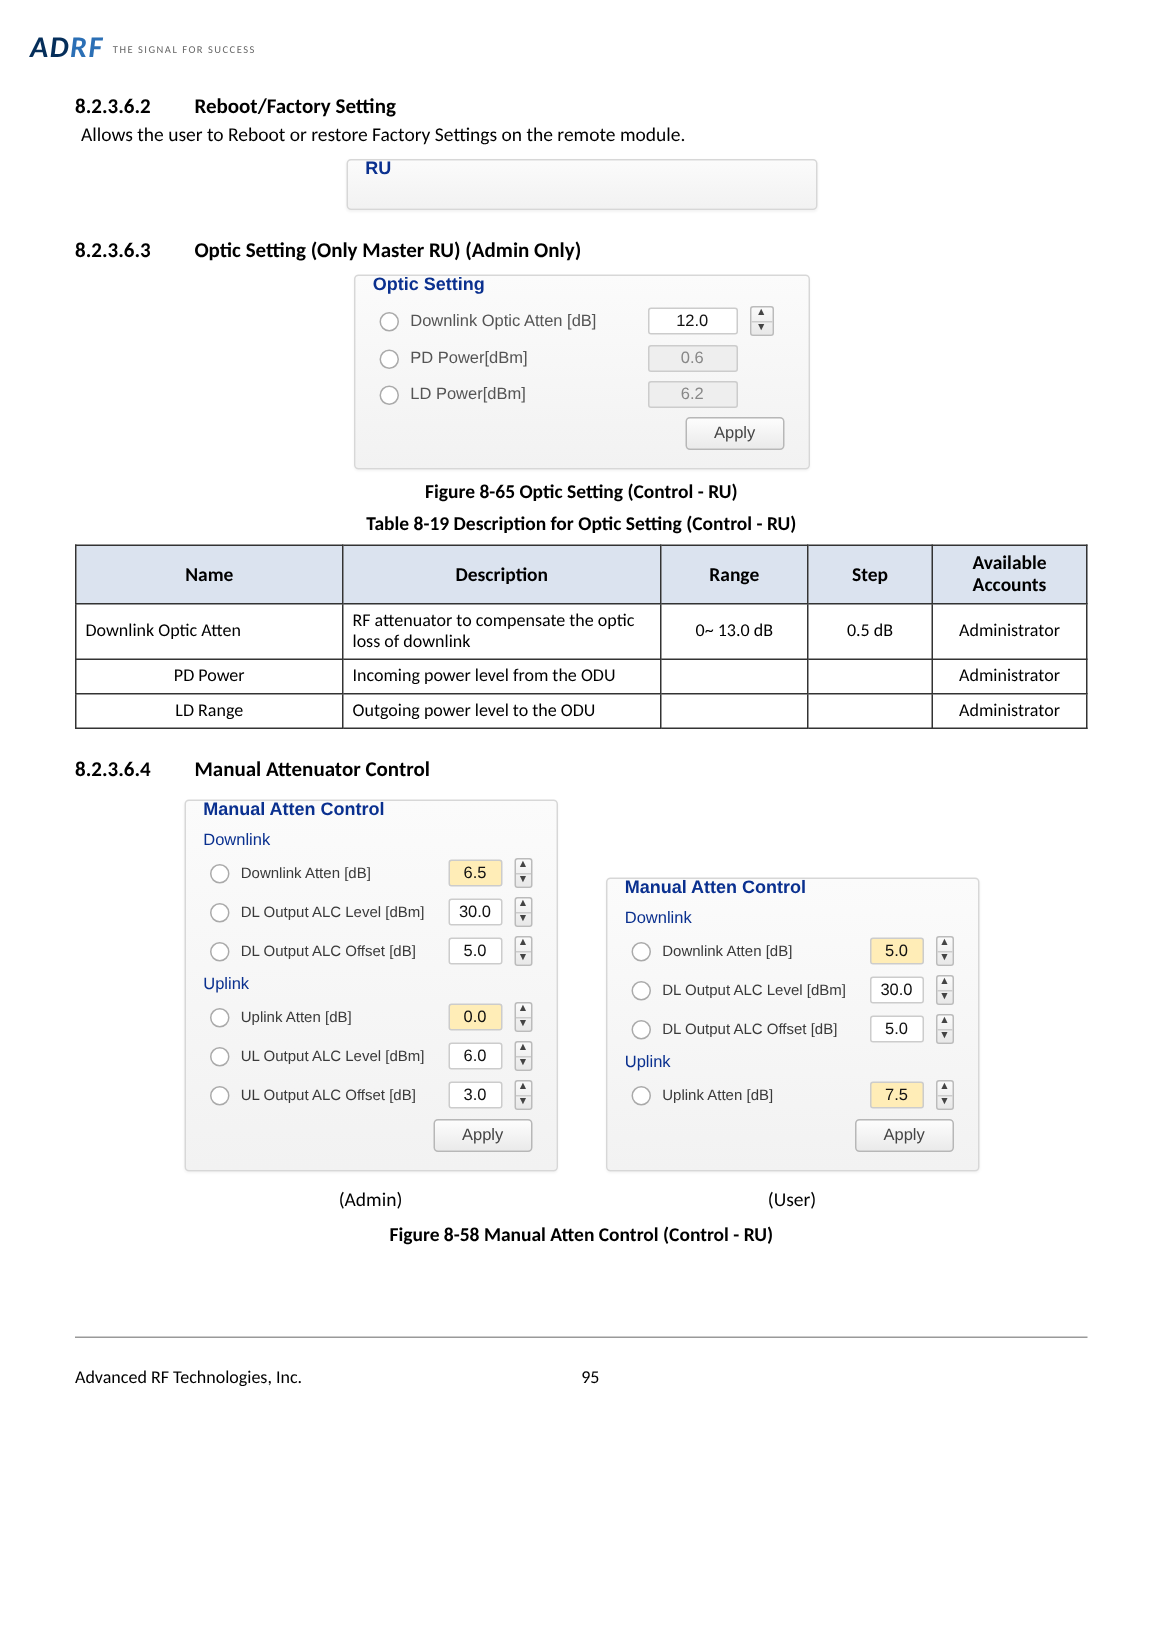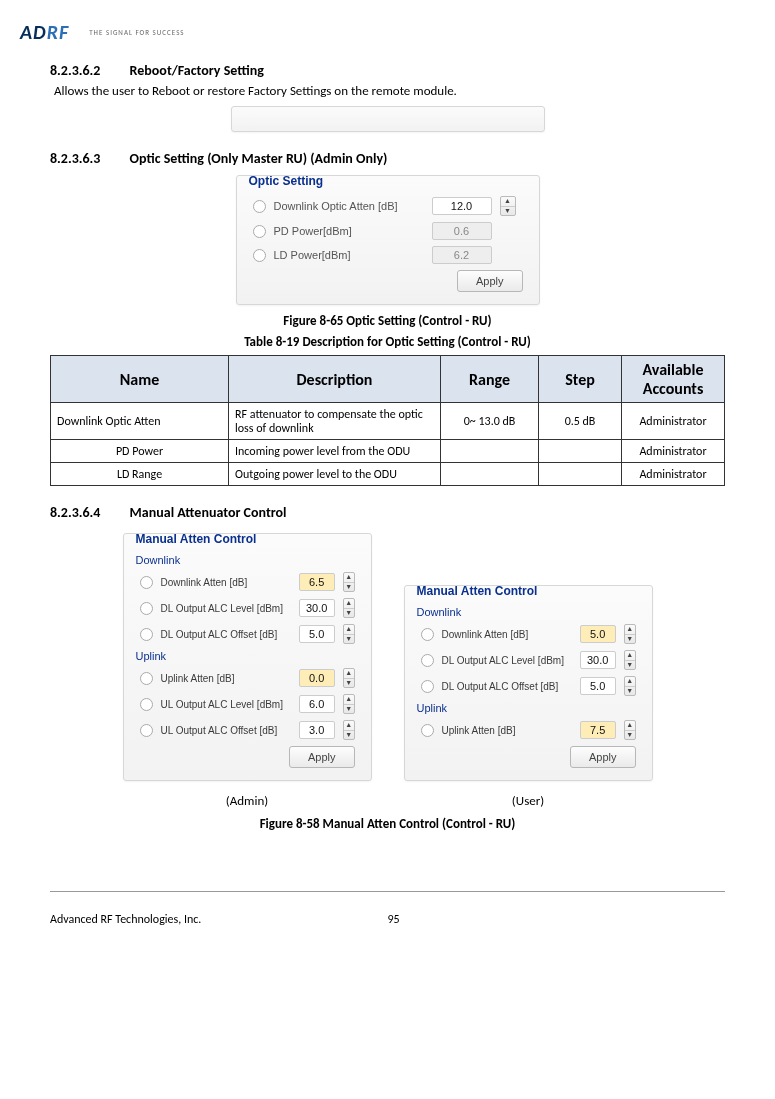--- a/index.html
+++ b/index.html
@@ -11,21 +11,21 @@
     background: #fff;
     width: 775px;
   }
   .page {
     padding: 20px 50px 20px 50px;
     box-sizing: border-box;
   }
   .logo-row {
     display: flex;
     align-items: center;
-    gap: 20px;
+    gap: 6px;
     margin-left: -30px;
   }
   .logo-text {
     font-weight: bold;
     font-size: 20px;
     color: #052e5a;
     font-style: italic;
     letter-spacing: 1px;
   }
   .logo-text .blue { color: #2b6fb5; }
@@ -63,21 +63,21 @@
     margin-bottom: 16px;
   }
   table.desc-table th, table.desc-table td {
     border: 1px solid #333;
     padding: 4px 6px;
   }
   table.desc-table th {
     background: #dbe3ef;
     text-align: center;
     font-weight: bold;
-    font-size: 16px;
+    font-size: 13px;
   }
   table.desc-table td { background: #fff; }
   .center { text-align: center; }
   
   .ui-panel {
     background: linear-gradient(#fbfbfb, #f2f2f2);
     border: 1px solid #d7d7d7;
     border-radius: 3px;
     box-shadow: 0 1px 2px rgba(0,0,0,0.05);
     margin: 8px auto;
@@ -182,20 +182,21 @@
     <span class="logo-tag">THE SIGNAL FOR SUCCESS</span>
   </div>
 
   <div class="h4">
     <span class="num">8.2.3.6.2</span>
     <span>Reboot/Factory Setting</span>
   </div>
   <div class="para">Allows the user to Reboot or restore Factory Settings on the remote module.</div>
 
   <div class="ui-panel" style="width:280px;">
+    <div class="panel-title">RU</div>
   </div>
 
   <div class="h4">
     <span class="num">8.2.3.6.3</span>
     <span>Optic Setting (Only Master RU) (Admin Only)</span>
   </div>
 
   <div class="ui-panel" style="width:270px;">
     <div class="panel-title">Optic Setting</div>
     <div class="ui-row">

